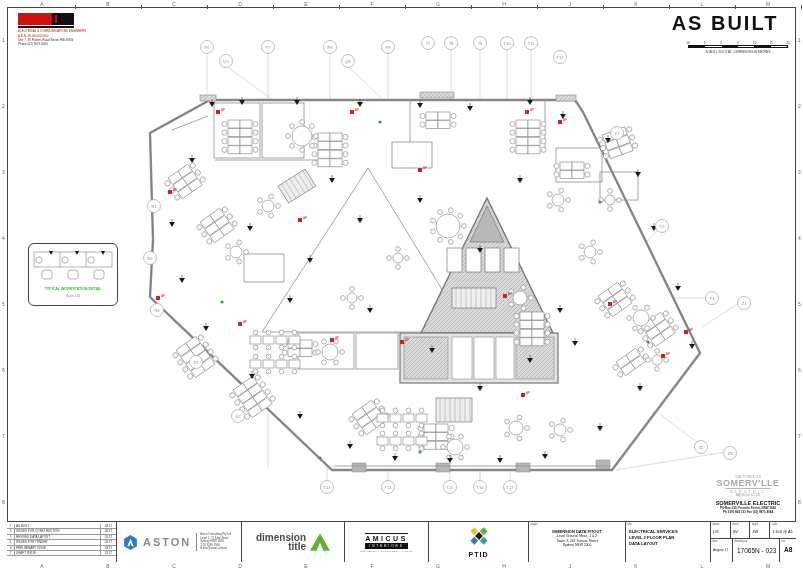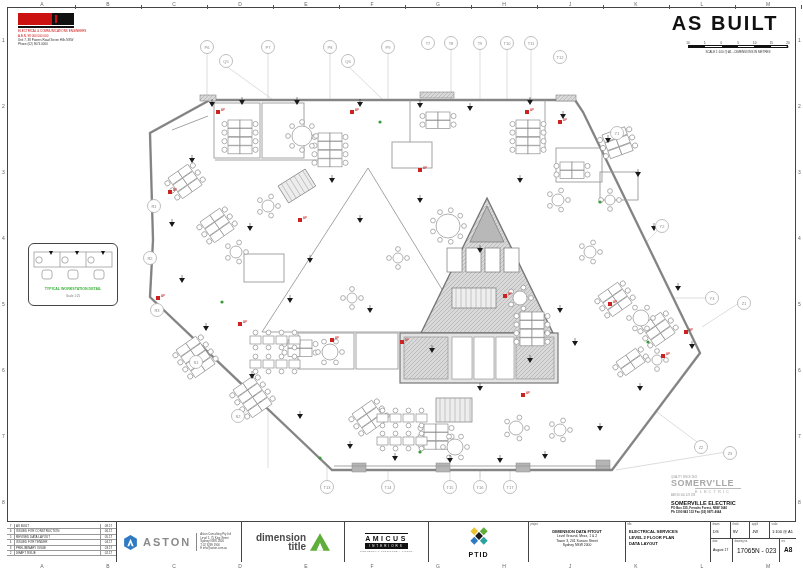--- a/index.html
+++ b/index.html
@@ -34,21 +34,21 @@
   .sb-cap{font-size:3px;color:#333;text-align:center;margin-top:1.5px;}
 
   
   .detailbox{position:absolute;left:28px;top:243px;width:90px;height:63px;
              border:1px solid #444;border-radius:6px;background:#fff;}
   .detail-cap{position:absolute;left:0;right:0;top:43px;text-align:center;
               font-size:3.6px;font-weight:bold;color:#3db53d;}
   .detail-sub{position:absolute;left:0;right:0;top:50px;text-align:center;font-size:3px;color:#777;}
 
   
-  .somerville{position:absolute;left:671px;top:476px;width:94px;height:45px;}
+  .somerville{position:absolute;left:701px;top:476px;width:94px;height:45px;text-align:center;}
   .sv-tag{font-size:2.6px;color:#999;}
   .sv-logo{font-size:9px;font-weight:bold;color:#a8a8a8;letter-spacing:0.5px;line-height:9px;}
   .sv-sub{font-size:4px;color:#a8a8a8;letter-spacing:2px;border-top:0.5px solid #bbb;
           width:46px;margin:0 auto;line-height:5px;}
   .sv-abn{font-size:2.6px;color:#999;line-height:4px;}
   .sv-name{font-size:5.5px;font-weight:bold;color:#111;line-height:7px;margin-top:2px;}
   .sv-addr{font-size:3px;font-weight:bold;color:#222;line-height:3.8px;}
 
   
   .tb{position:absolute;left:7px;top:521px;width:789px;height:41px;border-top:1px solid #444;

